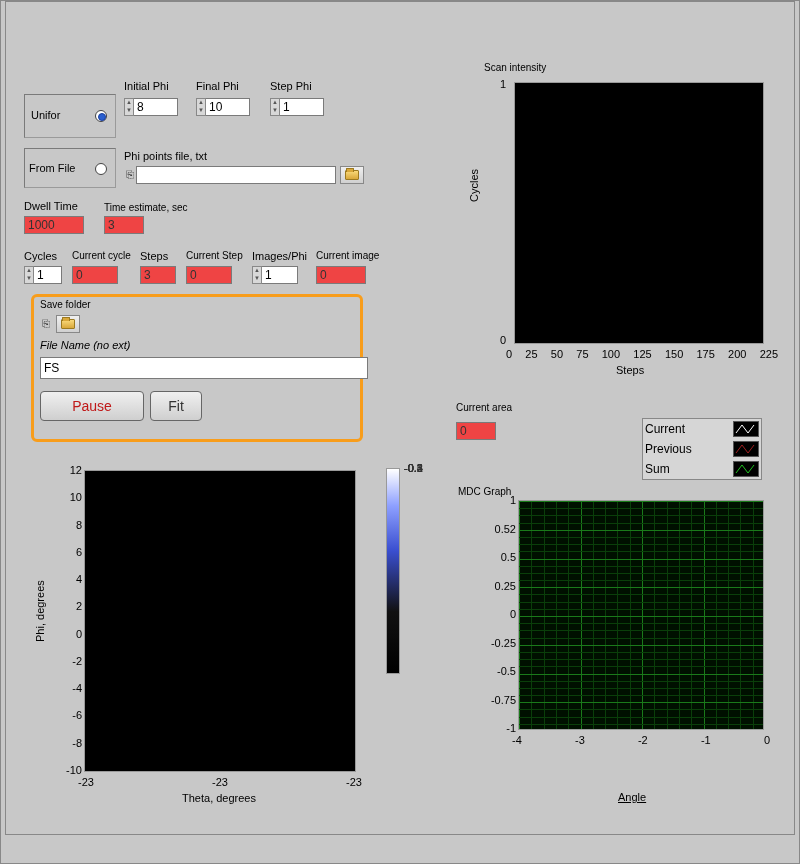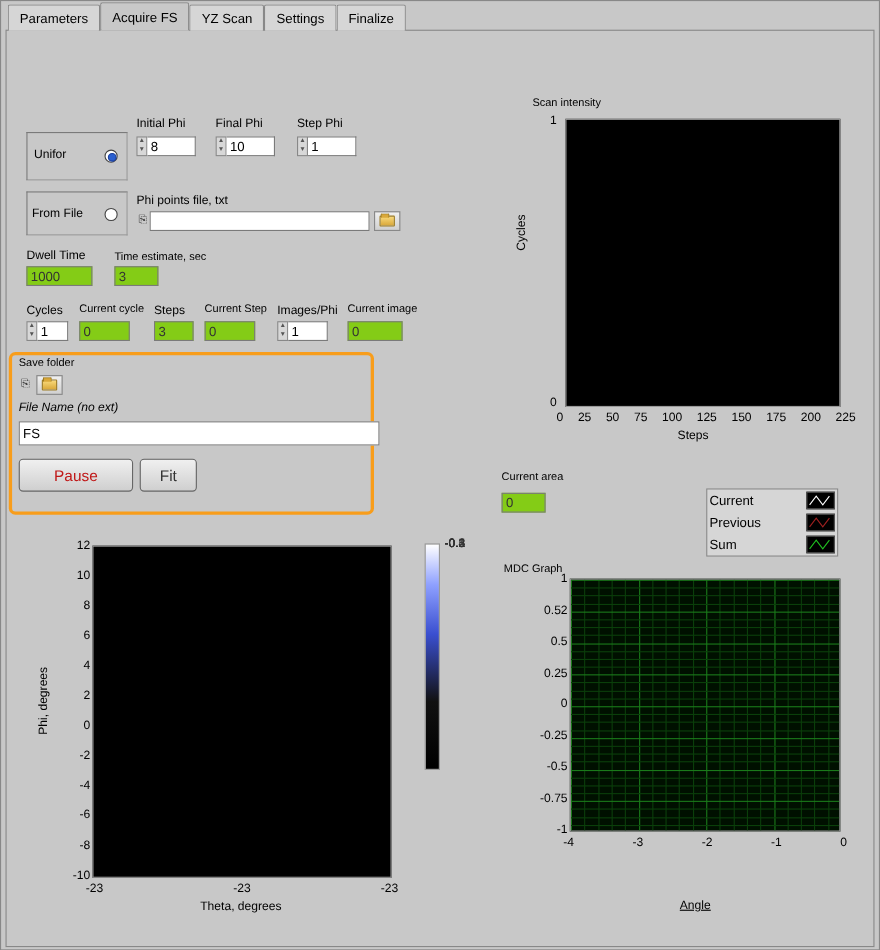--- a/index.html
+++ b/index.html
@@ -70,21 +70,21 @@
   }
   .num-input, .text-input {
     height: 18px;
     background: #fff;
     border: 1px solid #7a7a7a;
     font-size: 12px;
     padding: 1px 3px;
   }
   .num-readout {
     height: 18px;
-    background: #84cc16;
+    background: #ef4444;
     border: 1px solid #7a7a7a;
     font-size: 12px;
     padding: 1px 3px;
     color: #333;
   }
   .spin {
     display: inline-flex;
     align-items: center;
   }
   .spin .spinbtns {
@@ -224,27 +224,20 @@
     background: #000;
     border: 1px solid #555;
     display: flex; align-items: center; justify-content: center;
   }
 </style>
 </head>
 <body>
 
 <div class="root">
 
-  <div class="tabs">
-    <div class="tab">Parameters</div>
-    <div class="tab active">Acquire FS</div>
-    <div class="tab">YZ Scan</div>
-    <div class="tab">Settings</div>
-    <div class="tab">Finalize</div>
-  </div>
 
   <div class="tab-body">
 
     <div class="group" style="left:18px; top:92px; width:92px; height:44px;">
       <span class="lbl" style="left:6px; top:14px;">Unifor</span>
       <span class="radio checked" style="position:absolute; right:8px; top:15px;"></span>
     </div>
     <span class="lbl" style="left:118px; top:78px;">Initial Phi</span>
     <div class="spin" style="position:absolute; left:118px; top:96px;">
       <div class="spinbtns">
@@ -307,21 +300,21 @@
     <div class="spin" style="position:absolute; left:246px; top:264px;">
       <div class="spinbtns">
           <div>▲</div>
           <div>▼</div>
         </div>
       <input class="num-input" style="width: 36px;" value="1">
     </div>
     <span class="lbl" style="left:310px; top:248px; font-size:10px;">Current image</span>
     <div class="num-readout" style="position:absolute; left:310px; top:264px; width:50px;">0</div>
 
-    <div class="highlight" style="position:absolute; left:2px; top:292px; width:332px; height:148px;">
+    <div class="highlight" style="position:absolute; left:25px; top:292px; width:332px; height:148px;">
       <span class="lbl" style="left:6px; top:2px; font-size:10px;">Save folder</span>
       <div style="position:absolute; left:6px; top:18px; right:8px; display:flex; align-items:center;">
         <span class="path-glyph">⎘</span>
         <span style="width:4px;"></span>
         <span class="folder-btn">
             <span class="folder-icon"></span>
           </span>
       </div>
       <span class="lbl" style="left:6px; top:42px;font-style:italic;">File Name (no ext)</span>
       <input class="text-input" style="position: absolute; left: 6px; top: 60px; width: 328px; height: 22px;" value="FS">

